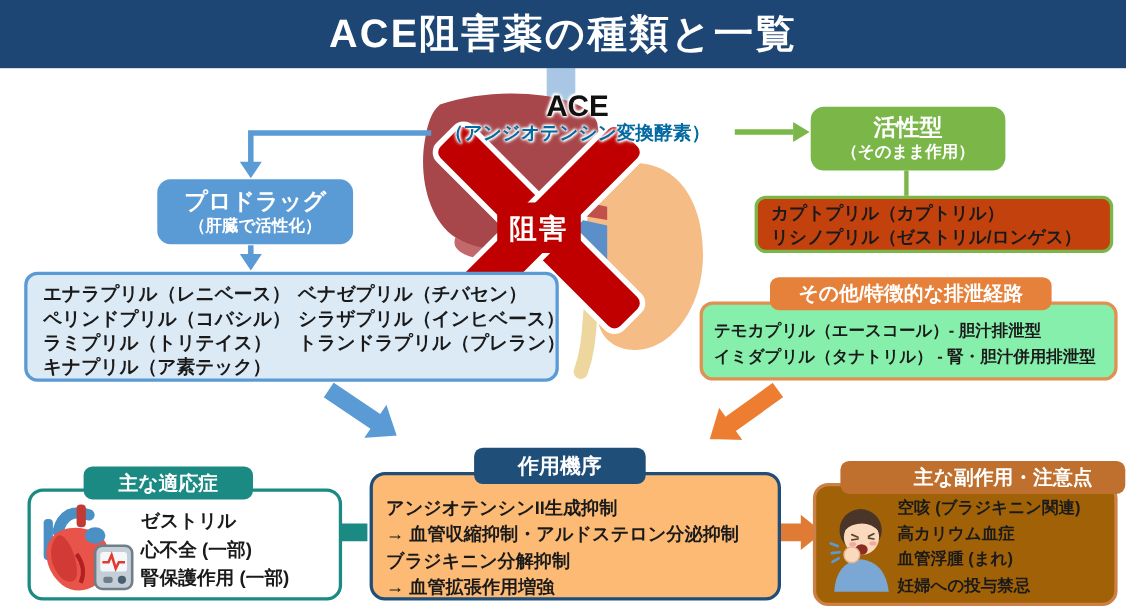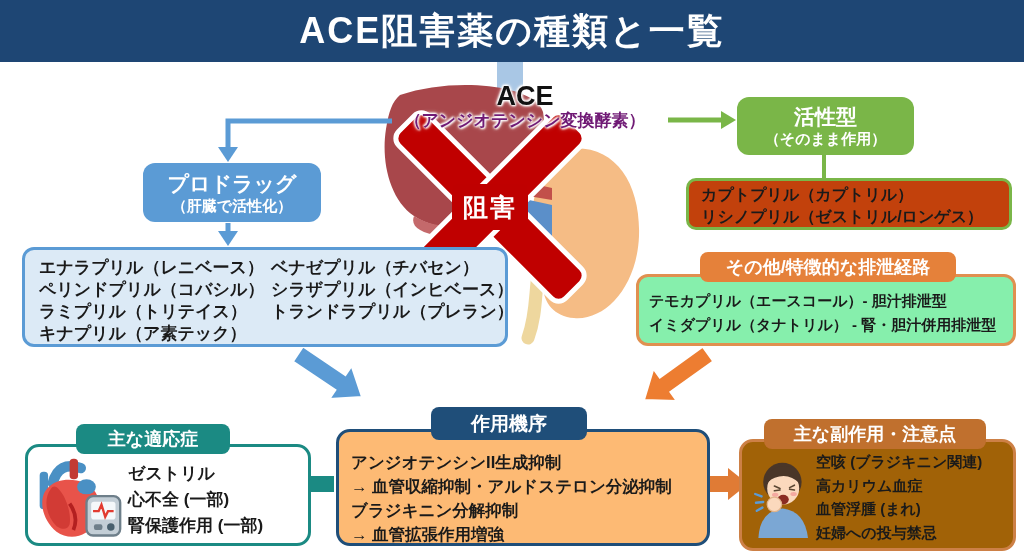--- a/index.html
+++ b/index.html
@@ -9,21 +9,21 @@
   .header{position:absolute;left:0;top:0;width:1024px;height:62px;background:#1e4674;
           display:flex;align-items:center;justify-content:center;z-index:6;}
   .header .title{color:#ffffff;font-size:36px;font-weight:bold;letter-spacing:2px;}
   
   .organs{position:absolute;left:0;top:0;z-index:0;}
   .arrows{position:absolute;left:0;top:0;z-index:1;pointer-events:none;}
   
   .ace-block{position:absolute;left:360px;top:82px;width:330px;text-align:center;z-index:4;
              text-shadow:0 0 3px #fff,0 0 3px #fff,0 0 5px #fff,1px 1px 2px #fff,-1px -1px 2px #fff;}
   .ace-abbr{font-size:27px;font-weight:bold;color:#111;line-height:28px;}
-  .ace-full{font-size:17px;font-weight:bold;color:#701a75;line-height:22px;}
+  .ace-full{font-size:17px;font-weight:bold;color:#0369a1;line-height:22px;}
   
   .inhibit-badge{position:absolute;left:452px;top:184px;width:76px;height:46px;background:#bf0000;
                  border-radius:6px;display:flex;align-items:center;justify-content:center;z-index:1;}
   .inhibit-badge span{color:#fff;font-size:25px;font-weight:bold;letter-spacing:2px;}
   
   .solidbox{position:absolute;border-radius:12px;display:flex;flex-direction:column;align-items:center;
             justify-content:center;z-index:2;color:#fff;font-weight:bold;text-align:center;}
   .prodrug-box{left:143px;top:163px;width:178px;height:59px;background:#5b9bd5;}
   .prodrug-box .l1{font-size:21px;line-height:25px;}
   .prodrug-box .l2{font-size:15px;line-height:19px;}
@@ -54,21 +54,21 @@
   .mech-box{left:336px;top:429px;width:374px;height:117px;background:#fdba74;
             border:3px solid #1f4e79;border-radius:14px;padding:18px 8px 0 12px;}
   .mech-box .line{font-size:16.5px;line-height:24px;}
   .ind-tab{left:76px;top:424px;width:154px;height:30px;background:#1b8a83;}
   .ind-tab span{font-size:18px;}
   .ind-box{left:25px;top:444px;width:286px;height:102px;background:#fff;
            border:3px solid #1b8a83;border-radius:14px;}
   .ind-box .txt{position:absolute;left:100px;top:14px;}
   .ind-box .line{font-size:17px;line-height:26px;}
   .ind-box svg{position:absolute;left:4px;top:8px;}
-  .se-tab{left:764px;top:419px;width:222px;height:30px;background:#c0702e;}
+  .se-tab{left:764px;top:419px;width:222px;height:30px;background:#c0702e;padding-left:37px;}
   .se-tab span{font-size:18px;}
   .se-box{left:739px;top:439px;width:277px;height:112px;background:#a16207;
           border:3px solid #cd8046;border-radius:14px;}
   .se-box .txt{position:absolute;left:74px;top:8px;}
   .se-box .line{font-size:15px;line-height:23.5px;}
   .se-box svg{position:absolute;left:2px;top:16px;}
 </style>
 </head>
 <body>
 

